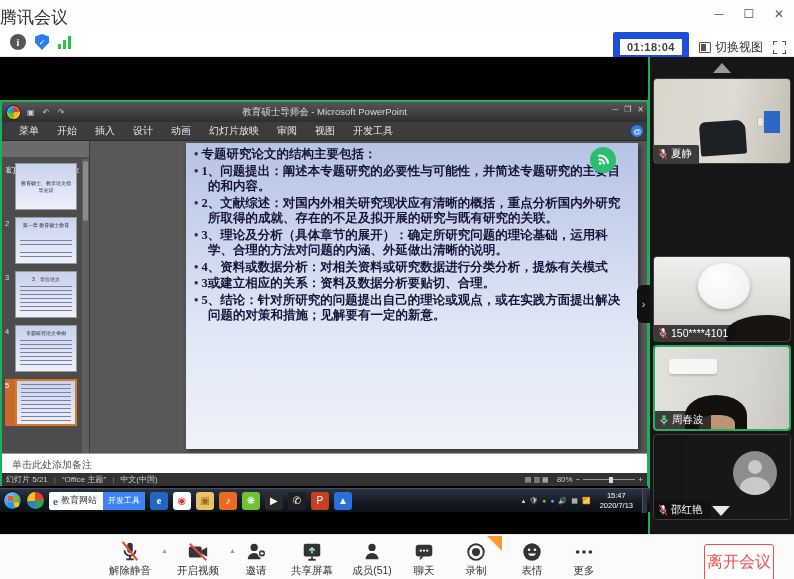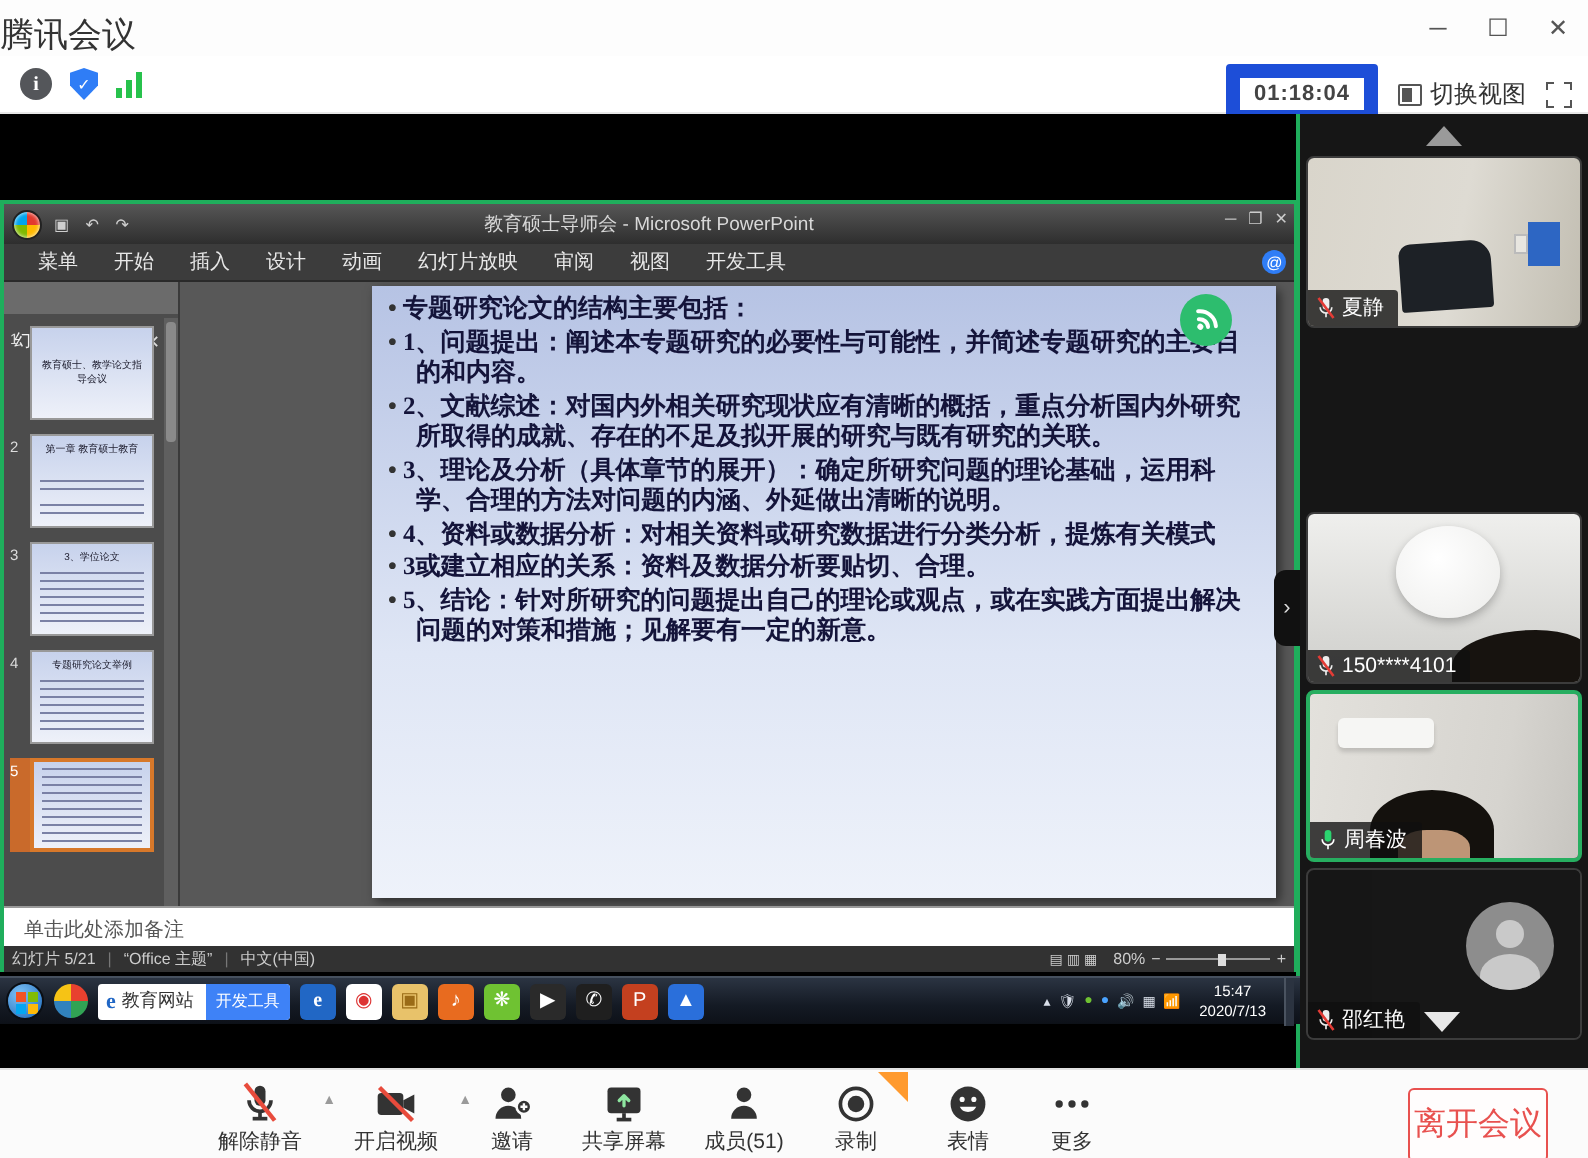--- a/index.html
+++ b/index.html
@@ -450,20 +450,30 @@
           </svg>
         <span class="lbl">共享屏幕</span>
       </div>
       <div class="citem w56">
         <svg width="22" height="22" viewBox="0 0 24 24">
             <circle cx="12" cy="7" r="4" fill="#333"></circle>
             <path d="M5 20a7 7 0 0 1 14 0z" fill="#333"></path>
           </svg>
         <span class="lbl">成员(51)</span>
       </div>
+      <div class="citem w48">
+        <svg width="22" height="22" viewBox="0 0 24 24">
+            <rect x="3" y="4" width="18" height="13" rx="3" fill="#333"></rect>
+            <path d="M8 17l-1 4 5-4z" fill="#333"></path>
+            <circle cx="8.5" cy="10.5" r="1.2" fill="#fff"></circle>
+            <circle cx="12" cy="10.5" r="1.2" fill="#fff"></circle>
+            <circle cx="15.5" cy="10.5" r="1.2" fill="#fff"></circle>
+          </svg>
+        <span class="lbl">聊天</span>
+      </div>
       <div class="citem w56">
         <span class="badge"></span>
         <svg width="22" height="22" viewBox="0 0 24 24">
             <circle cx="12" cy="12" r="8.5" stroke="#333" stroke-width="2" fill="none"></circle>
             <circle cx="12" cy="12" r="4.5" fill="#333"></circle>
           </svg>
         <span class="lbl">录制</span>
       </div>
       <div class="citem w56">
         <svg width="22" height="22" viewBox="0 0 24 24">

